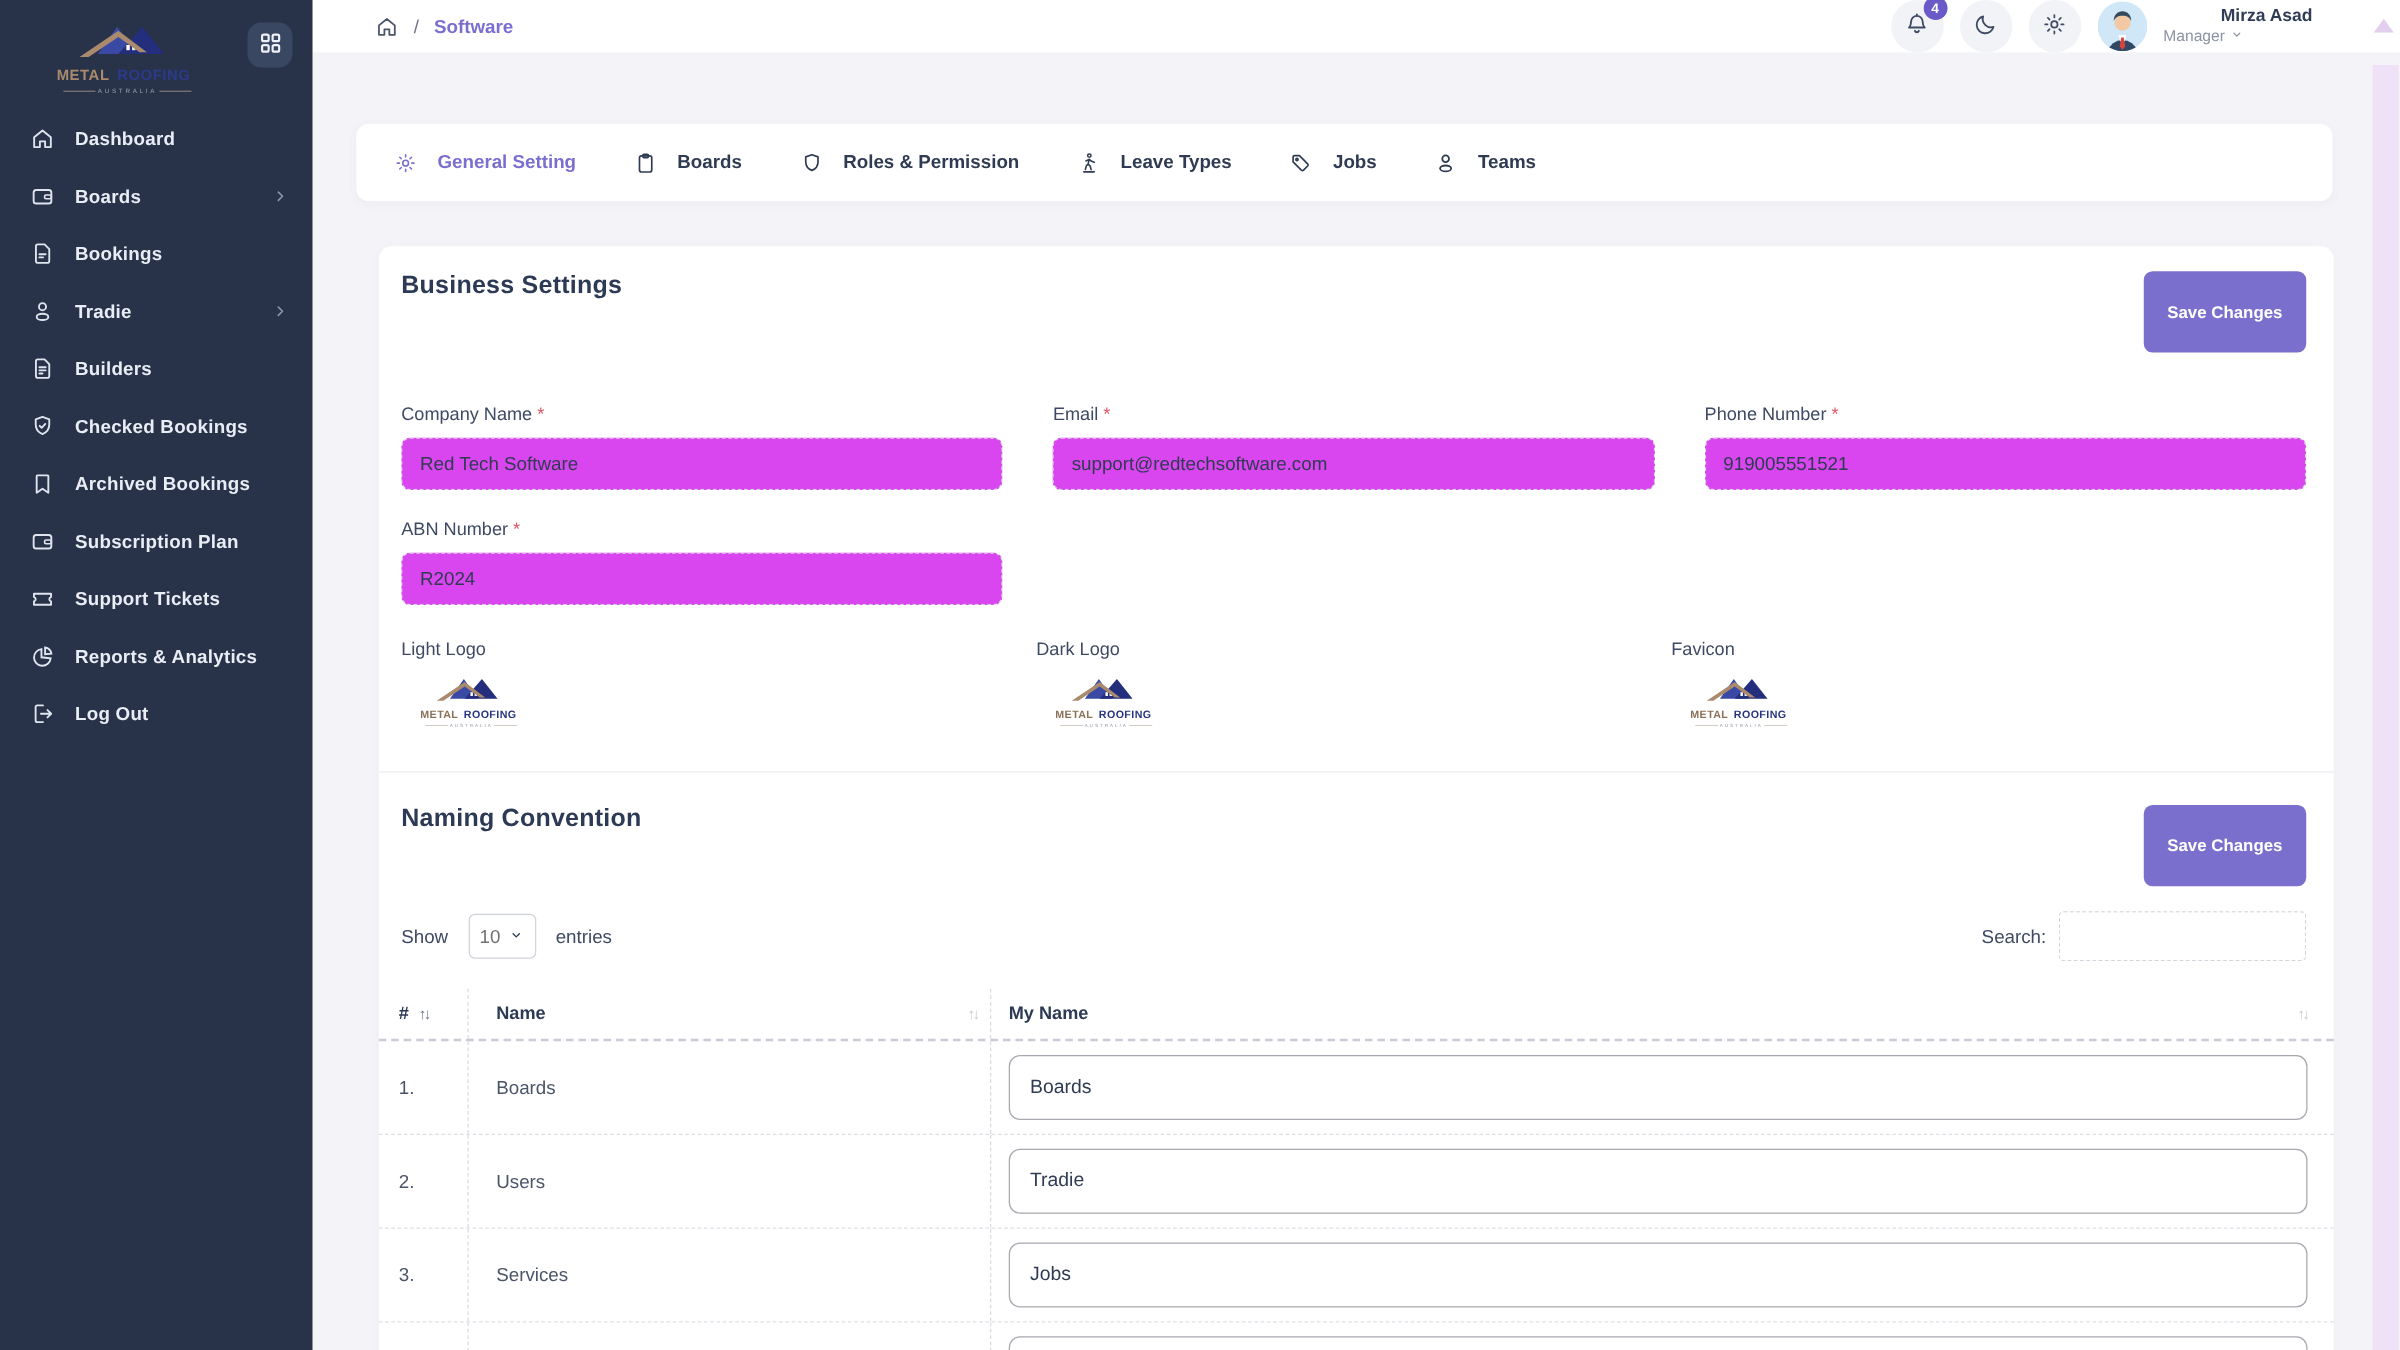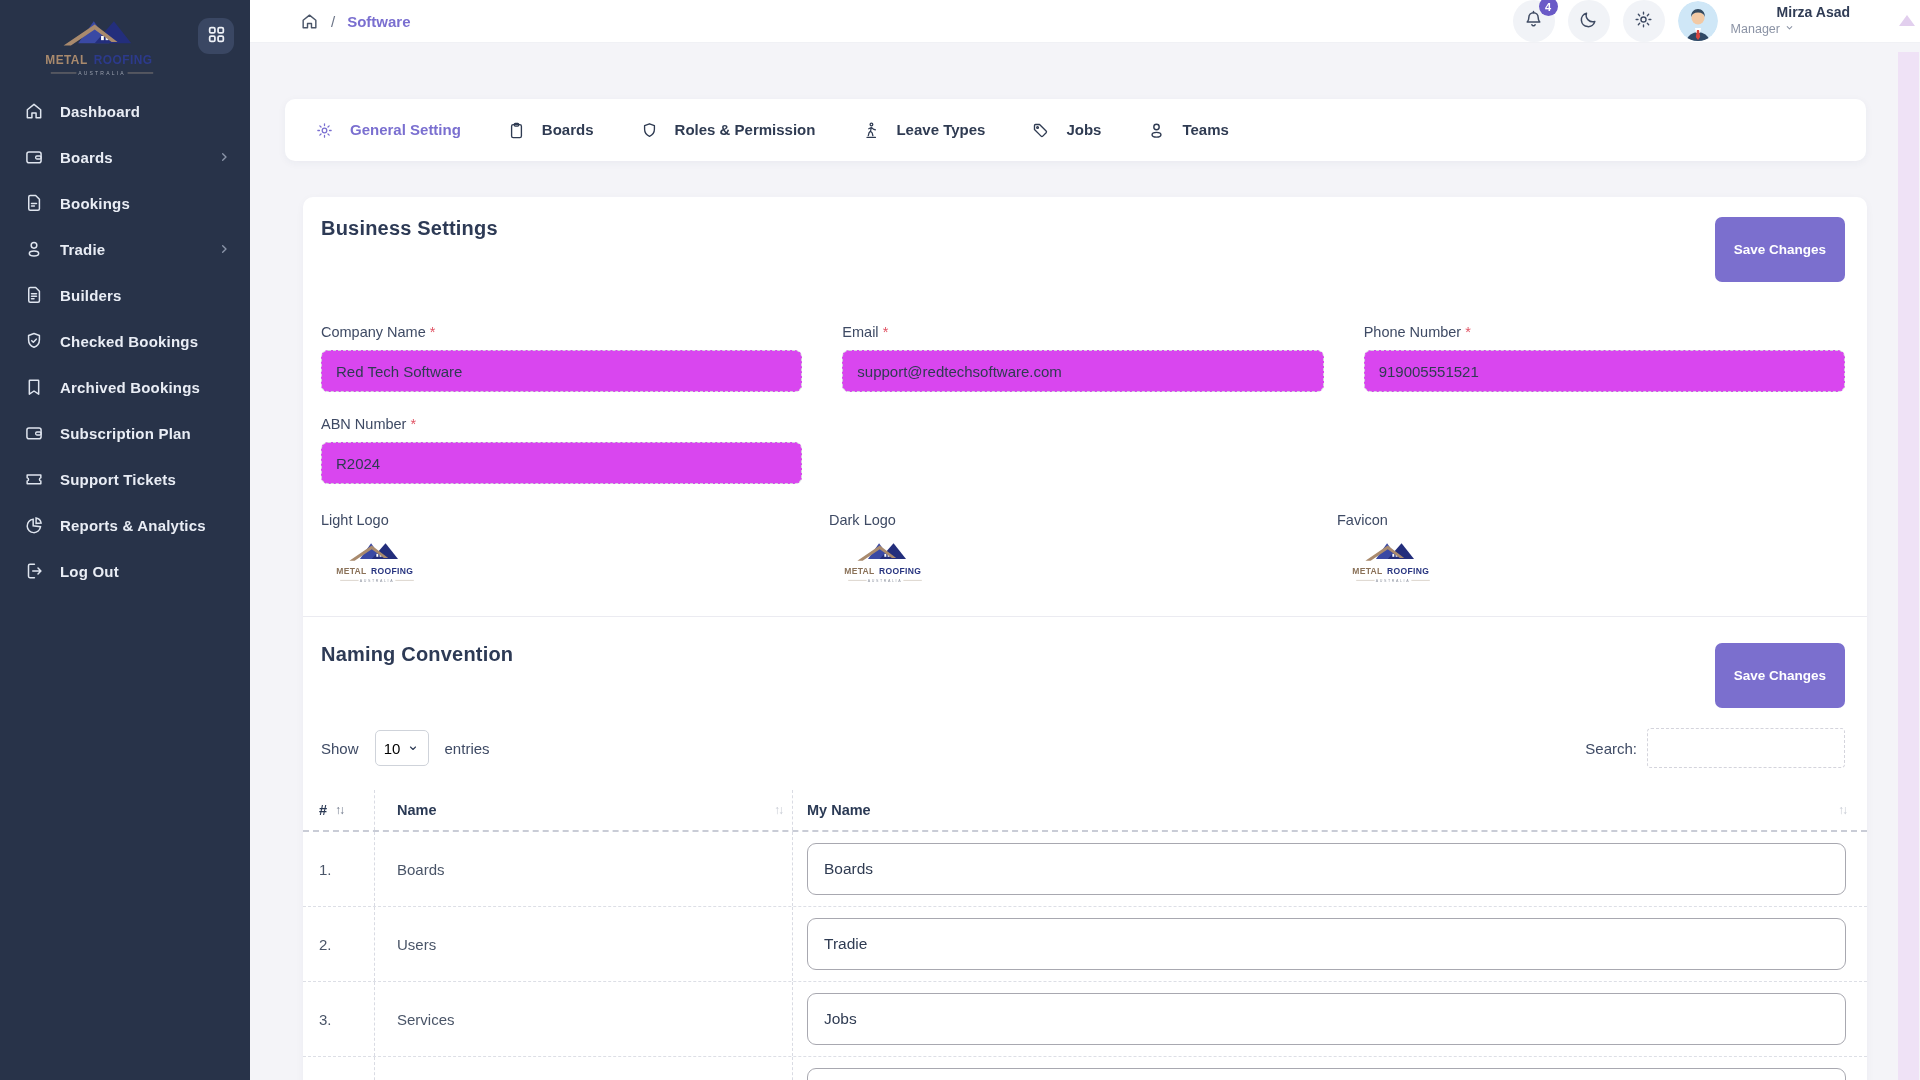--- a/index.html
+++ b/index.html
@@ -70,21 +70,21 @@
   .logos-row { display:grid; grid-template-columns:1fr 1fr 1fr; margin:28px 0 0 4px; }
   .logo-field .lab { font-size:14.5px; color:#3e4a64; }
   .logo-field .img { margin:8px 0 0 10px; }
 
   .divider { border:none; border-top:1px solid #ebebf1; margin:26px -22px 0 -14px; }
 
   .controls-row { display:flex; align-items:center; margin:20px 0 0 4px; font-size:15px; color:#3e4a64;gap:18px; }
   .show-group { display:flex; align-items:center; gap:16px; }
   .select-box { width:54px; height:36px; border:1px solid #cfd3da; border-radius:5px;
     display:flex; align-items:center; justify-content:center; gap:7px; font-size:15px;
-    color:#000000; cursor:pointer; background:#fff; }
+    color:#737373; cursor:pointer; background:#fff; }
   .select-box svg { width:12px; height:12px; color:#2d3a55; }
   .search-group { margin-left:auto; display:flex; align-items:center; gap:10px; }
   .search-group input { width:198px; height:40px; border:1px dashed #d4d4dc; border-radius:4px;
     padding:0 10px; font-size:15px; outline:none; font-family:"Liberation Sans", sans-serif; }
 
   
   .table { margin:22px -22px 0 -14px; }
   .thead, .trow { display:flex; }
   .thead { height:42px; align-items:center; font-weight:700; font-size:14.5px; color:#2b3a55;
     border-bottom:2px dashed #c9ccd6; }

